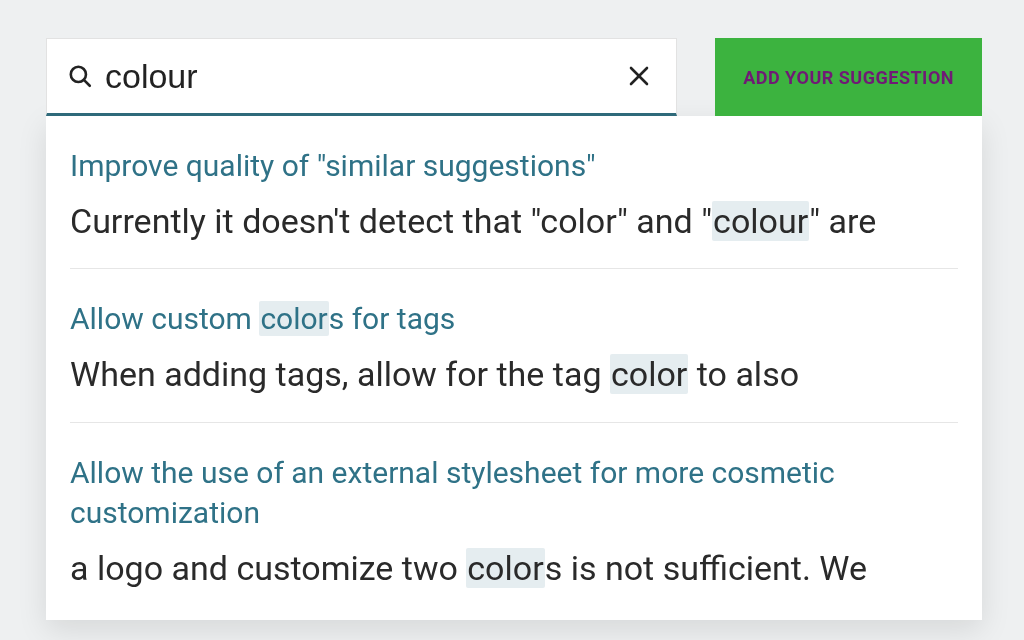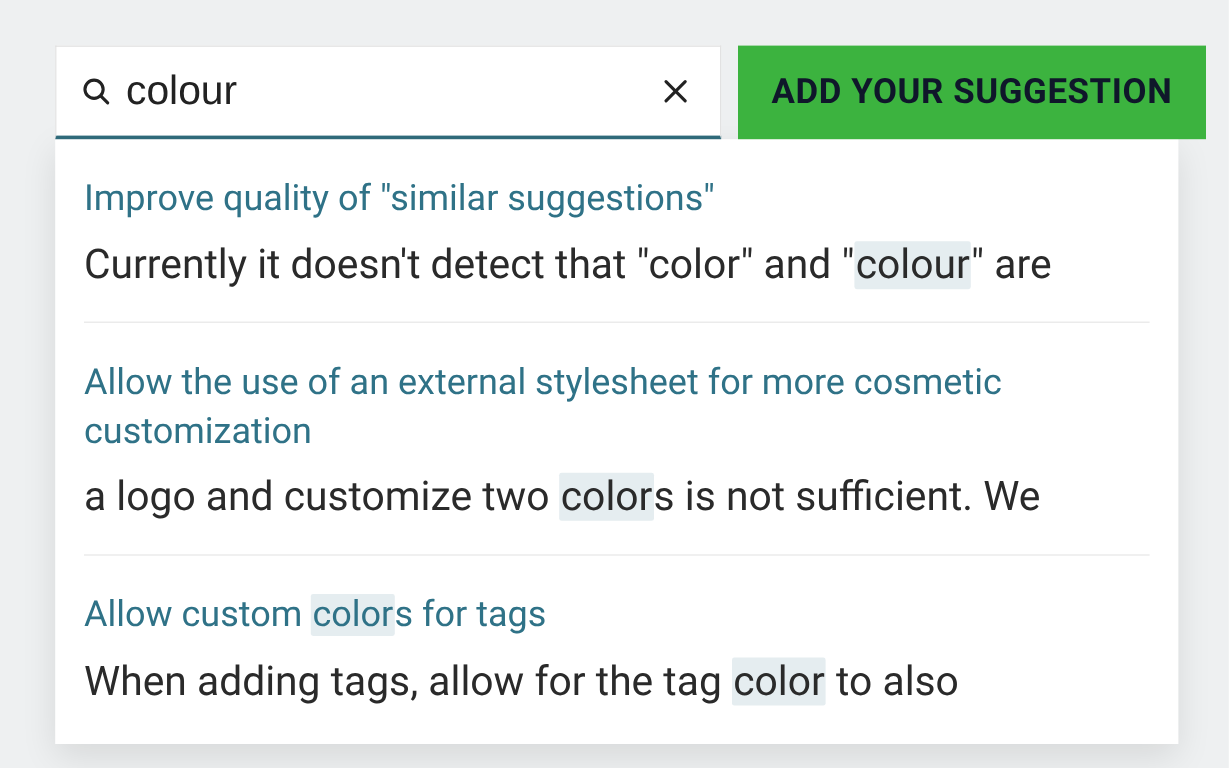--- a/index.html
+++ b/index.html
@@ -45,30 +45,31 @@
   .clear-icon {
     flex: 0 0 auto;
     width: 30px; height: 30px;
     color: #222;
     cursor: pointer;
     display:flex; align-items:center; justify-content:center;
   }
   .add-btn {
     flex: 0 0 auto;
     background: #3cb33f;
-    color: #0f172a;
+    color: #701a75;
     font-weight: 700;
-    font-size: 29px;
+    font-size: 18px;
     letter-spacing: 0.5px;
     border: none;
     padding: 0 28px;
     height: 78px;
     cursor: pointer;
     text-transform: uppercase;
     font-family: inherit;
+    margin-left: 24px;
   }
   .dropdown {
     background: #fff;
     box-shadow: 0 10px 28px rgba(0,0,0,0.10);
     padding: 0 24px 24px 24px;
   }
   .result {
     padding: 30px 0 24px 0;
     border-bottom: 1px solid #e6e6e6;
   }
@@ -113,20 +114,20 @@
   </div>
   <button class="add-btn">Add your suggestion</button>
 </div>
 
 <div class="dropdown">
   <div class="result">
     <div class="result-title">Improve quality of "similar suggestions"</div>
     <div class="result-snippet">Currently it doesn't detect that "color" and "<span class="hl">colour</span>" are</div>
   </div>
   <div class="result">
+    <div class="result-title">Allow custom <span class="hl">color</span>s for tags</div>
+    <div class="result-snippet">When adding tags, allow for the tag <span class="hl">color</span> to also</div>
+  </div>
+  <div class="result">
     <div class="result-title">Allow the use of an external stylesheet for more cosmetic customization</div>
     <div class="result-snippet">a logo and customize two <span class="hl">color</span>s is not sufficient. We</div>
-  </div>
-  <div class="result">
-    <div class="result-title">Allow custom <span class="hl">color</span>s for tags</div>
-    <div class="result-snippet">When adding tags, allow for the tag <span class="hl">color</span> to also</div>
   </div>
 </div>
 
 </body></html>

